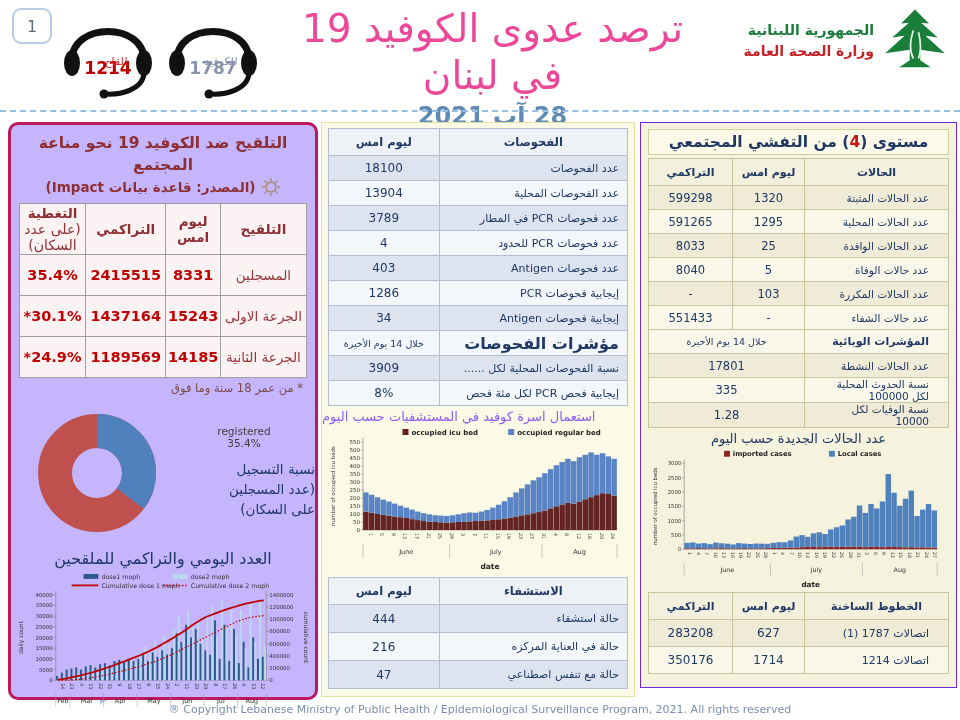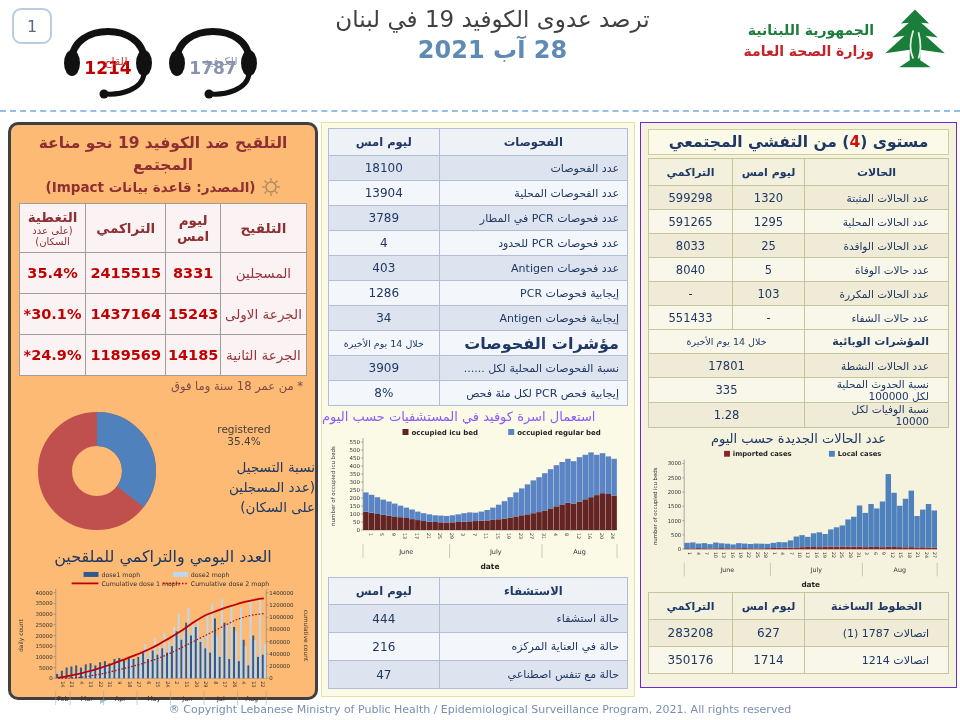--- a/index.html
+++ b/index.html
@@ -10,50 +10,50 @@
     border-radius:9px;display:flex;align-items:center;justify-content:center;
     color:#5a6b7e;font-size:16px;background:#fff;}
   .hotline{position:absolute;top:8px;width:100px;height:94px;}
   .hotline svg{position:absolute;left:0;top:0;}
   .hotline .num{position:absolute;left:0;top:26px;width:100%;text-align:center;font-weight:bold;font-size:17px;margin-top:24px;}
   .hotline .lbl{position:absolute;left:8px;top:47px;width:100%;text-align:center;font-size:11px;}
   .hl-1214{left:58px}.hl-1787{left:163px}
   .hl-1214 .num{color:#c00000}.hl-1214 .lbl{color:#d03030}
   .hl-1787 .num{color:#8a93ad}.hl-1787 .lbl{color:#8a93ad}
   .main-title{position:absolute;left:295px;top:6px;width:395px;text-align:center;direction:rtl;}
-  .main-title .t{font-size:23px;color:#404040;line-height:1.2;}
+  .main-title .t{font-size:39px;color:#ec4899;line-height:1.2;}
   .main-title .d{font-size:24px;font-weight:bold;color:#5e8ab4;margin-top:2px;}
   .logo{position:absolute;right:10px;top:5px;display:flex;align-items:center;gap:6px;}
   .logo .txt{text-align:right;direction:rtl;line-height:1.5;}
   .logo .l1{color:#1b7d3a;font-weight:bold;font-size:14px;}
   .logo .l2{color:#c4232a;font-weight:bold;font-size:14px;}
   .dash-sep{position:absolute;left:0;right:0;top:110px;border-top:2px dashed #97bfe3;}
   .tri-dec{position:absolute;left:100px;top:686px;width:0;height:0;border-top:9px solid transparent;
     border-bottom:9px solid transparent;border-left:16px solid #aac4e0;}
 
   
-  .panel-left{position:absolute;left:8px;top:122px;width:304px;height:572px;background:#fdba74;
-    border:3px solid #404040;border-radius:10px;z-index:1;}
+  .panel-left{position:absolute;left:8px;top:122px;width:304px;height:572px;background:#c4b5fd;
+    border:3px solid #be185d;border-radius:10px;z-index:1;}
   .panel-mid{position:absolute;left:321px;top:122px;width:312px;height:573px;background:#fbfae6;
     border:1px solid #e3e3a3;}
   .panel-right{position:absolute;left:640px;top:122px;width:315px;height:564px;background:#f5f2de;
     border:1px solid #6d28d9;}
 
   
   .vax-title{direction:rtl;text-align:center;color:#8e2f33;font-weight:bold;font-size:15.5px;
     margin-top:7px;line-height:1.45;}
   .vax-src{direction:rtl;text-align:center;color:#8e2f33;font-weight:bold;font-size:13.5px;
     display:flex;align-items:center;justify-content:center;gap:5px;}
   .vax-table{width:288px;margin:6px auto 0;border-collapse:collapse;direction:rtl;}
   .vax-table th,.vax-table td{border:1px solid #9e9e9e;text-align:center;}
   .vax-table th{color:#8e2f33;font-size:13.5px;height:46px;background:#fbf3f3;}
   .vax-table td{height:38px;background:#fbf3f3;}
   .vax-table td.lab{color:#96353a;font-size:13.5px;}
   .vax-table td.numv{color:#c00000;font-weight:bold;font-size:14.5px;direction:ltr;}
-  .cov-note{display:block;font-size:10px;font-weight:normal;color:#8e2f33;}
+  .cov-note{display:block;font-size:14px;font-weight:normal;color:#8e2f33;}
   .vax-footnote{direction:rtl;text-align:right;color:#7d4a4a;font-size:11.5px;margin:3px 12px 0 0;}
   .donut-row{display:flex;align-items:center;margin-top:2px;}
   .donut-row svg{margin-left:12px;flex:none;}
   .donut-side{flex:1;}
   .donut-annot{text-align:center;color:#3f3f3f;font-size:10.5px;white-space:pre-line;margin-bottom:10px;}
   .donut-cap{direction:rtl;text-align:right;color:#1f3864;font-size:13.5px;white-space:pre-line;
     line-height:1.5;padding-left:6px;}
   .vax-chart-title{direction:rtl;text-align:center;color:#1f3864;font-size:16px;margin:2px 0 1px;}
   .prewrap{white-space:pre-line;}
 

